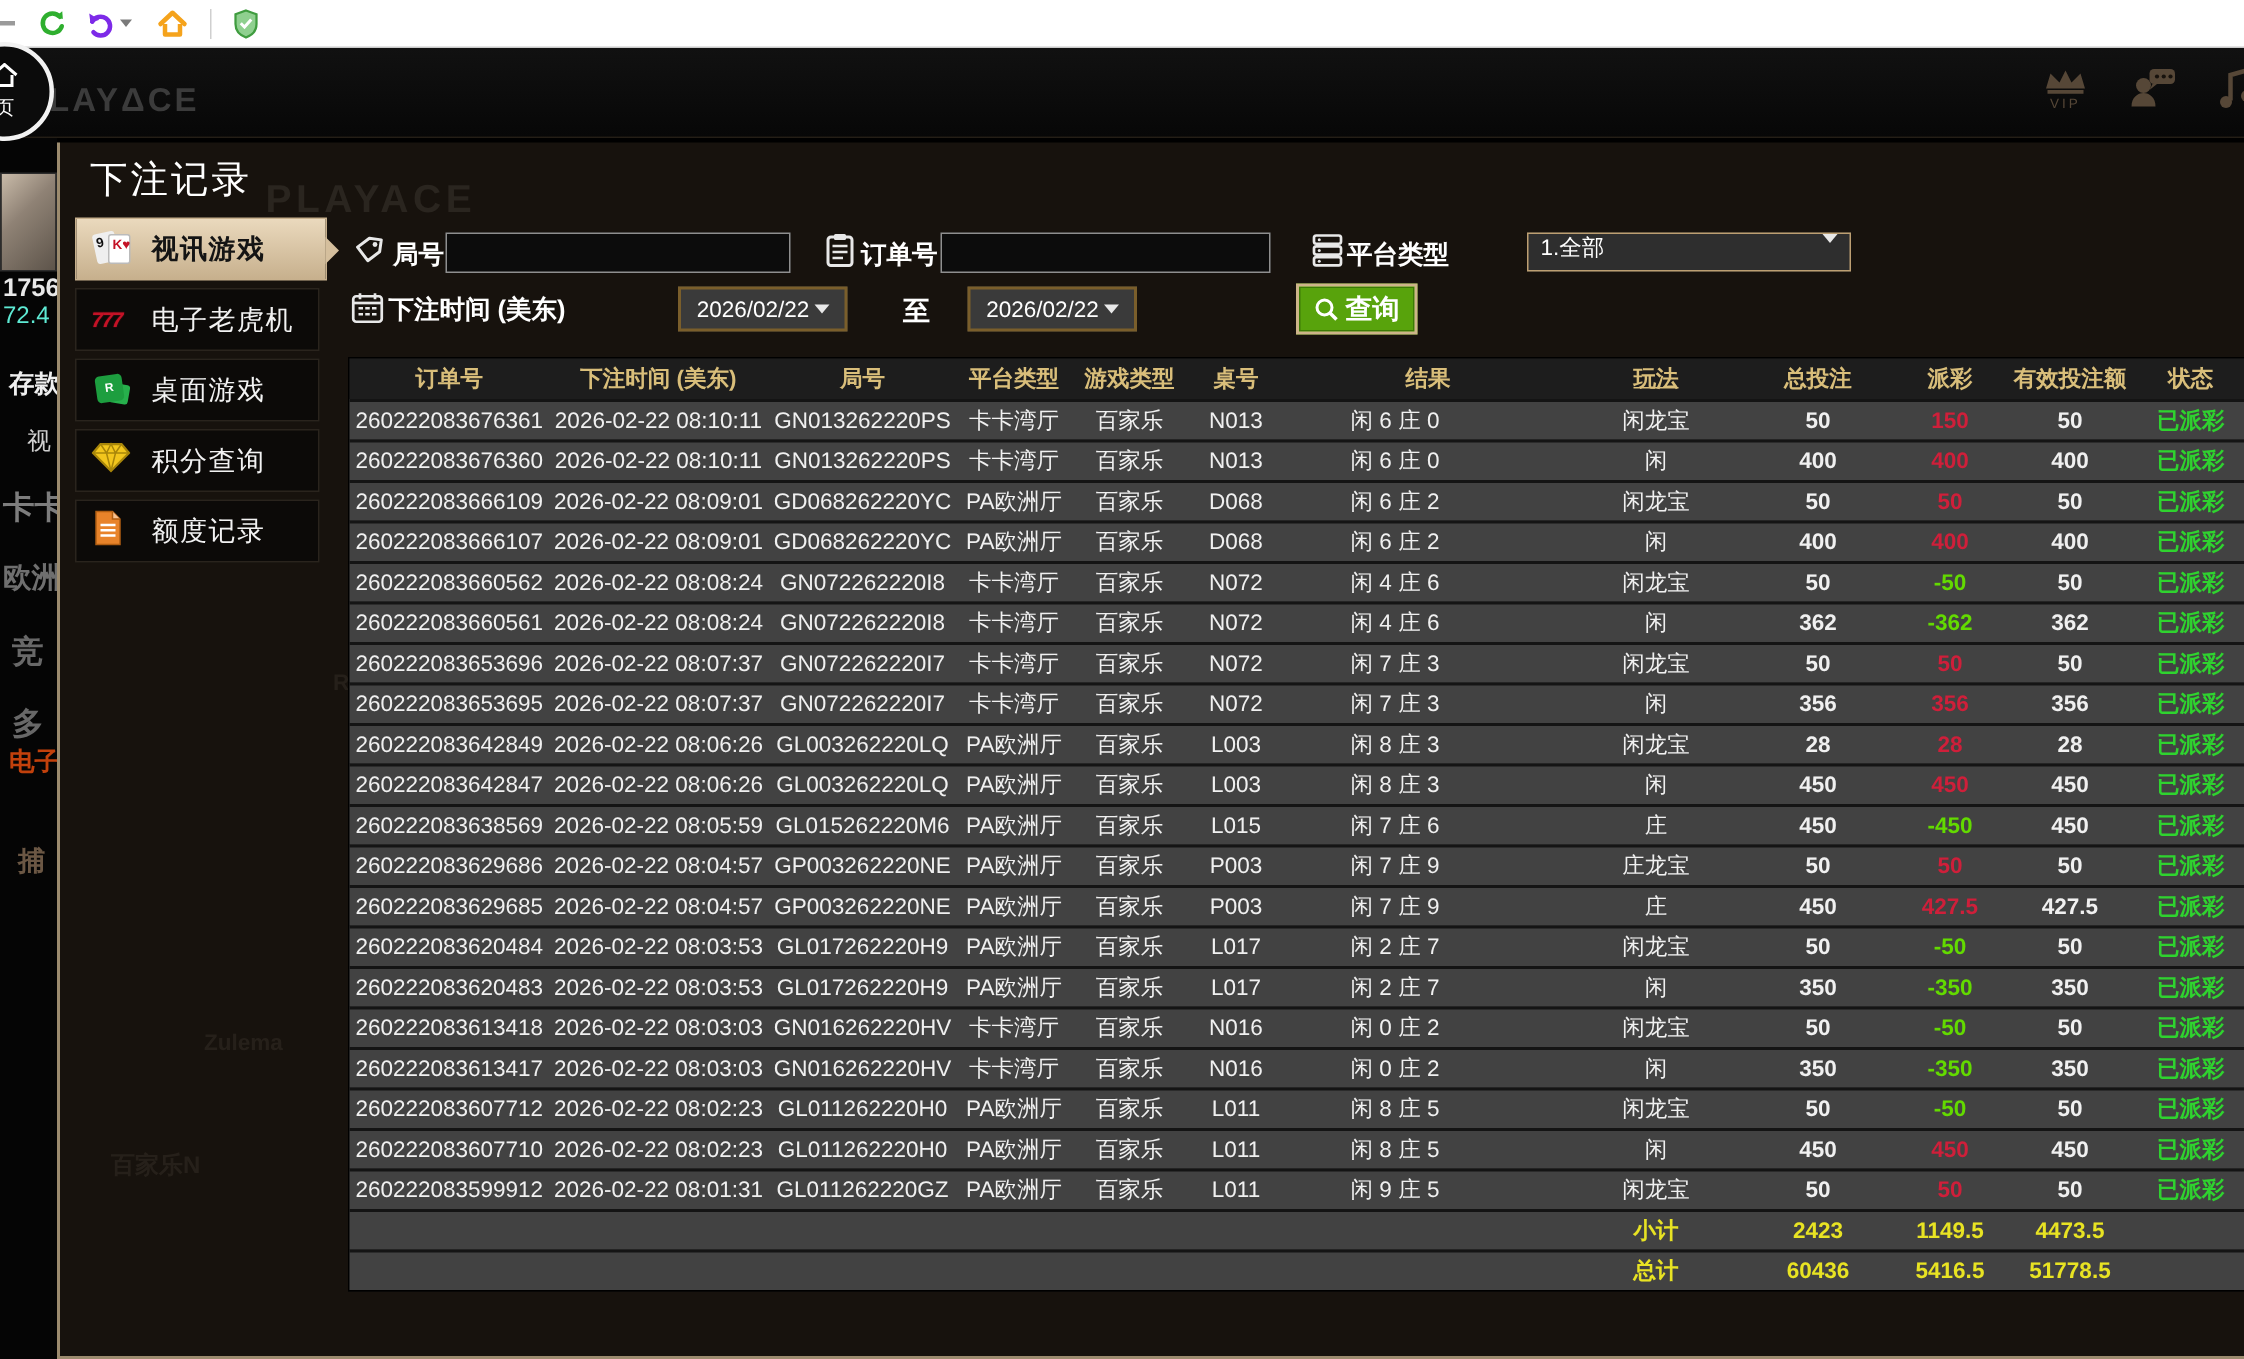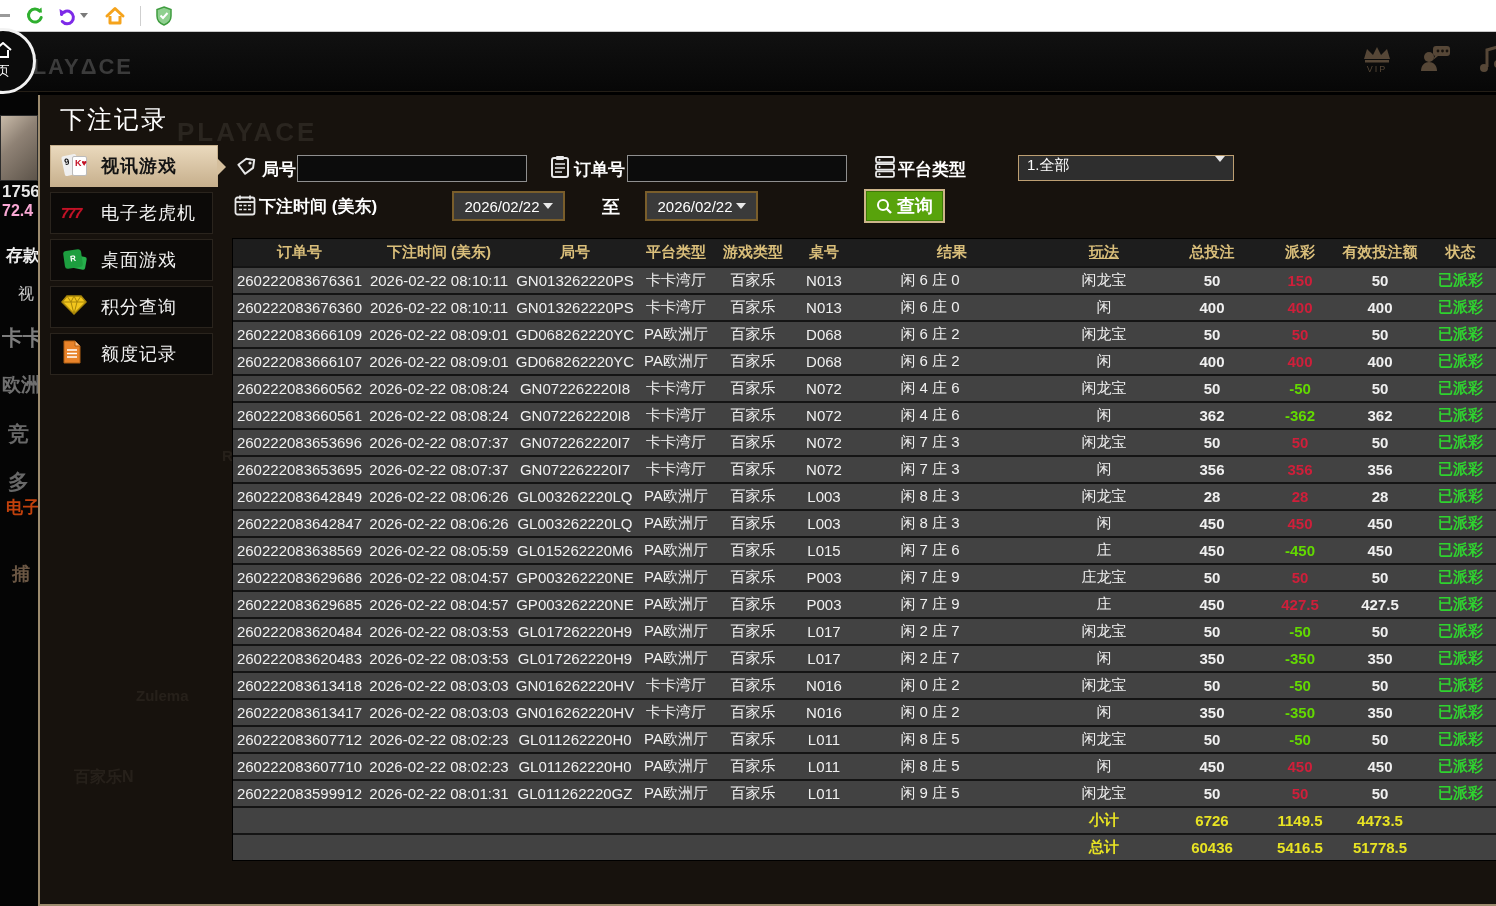--- a/index.html
+++ b/index.html
@@ -177,21 +177,21 @@
         <path d="M5 8 v7 h10 v-7" fill="none" stroke="#fff" stroke-width="2"></path>
       </svg>
   </span>
   <span class="txt">页</span>
 </div>
 
 <div class="underlay">
   <div class="avatar"></div>
   <div id="underlay-frags">
       <div class="u-frag" style="left: 2px; top: 90px; font-size: 17px; color: rgb(232, 232, 232); font-weight: bold;">1756</div>
-      <div class="u-frag" style="left: 2px; top: 110px; font-size: 16px; color: #f9a8d4; font-weight: bold;">72.4</div>
+      <div class="u-frag" style="left: 2px; top: 110px; font-size: 16px; color: #5eead4; font-weight: normal;">72.4</div>
       <div class="u-frag" style="left: 6px; top: 152px; font-size: 17px; color: rgb(240, 240, 240); font-weight: bold;">存款</div>
       <div class="u-frag" style="left: 18px; top: 192px; font-size: 16px; color: rgb(207, 207, 207);">视</div>
       <div class="u-frag" style="left: 2px; top: 232px; font-size: 21px; color: rgb(125, 125, 125); font-weight: bold;">卡卡</div>
       <div class="u-frag" style="left: 2px; top: 280px; font-size: 19px; color: rgb(111, 111, 111); font-weight: bold;">欧洲</div>
       <div class="u-frag" style="left: 8px; top: 328px; font-size: 21px; color: rgb(104, 104, 104); font-weight: bold;">竞</div>
       <div class="u-frag" style="left: 8px; top: 376px; font-size: 21px; color: rgb(104, 104, 104); font-weight: bold;">多</div>
       <div class="u-frag" style="left: 6px; top: 404px; font-size: 17px; color: #c2410c; font-weight: bold;">电子</div>
       <div class="u-frag" style="left: 12px; top: 470px; font-size: 18px; color: rgb(107, 87, 68); font-weight: bold;">捕</div>
     </div>
 </div>
@@ -620,21 +620,21 @@
           <div class="cell">闲龙宝</div>
           <div class="cell num">50</div>
           <div class="cell pay-win">50</div>
           <div class="cell num">50</div>
           <div class="cell st-paid">已派彩</div>
         </div>
       </div>
 
     <div class="trow foot">
       <div class="cell" style="grid-column:9;">小计</div>
-      <div class="cell" style="grid-column:10;">6726</div>
+      <div class="cell" style="grid-column:10;">2423</div>
       <div class="cell" style="grid-column:11;">1149.5</div>
       <div class="cell" style="grid-column:12;">4473.5</div>
     </div>
     <div class="trow foot">
       <div class="cell" style="grid-column:9;">总计</div>
       <div class="cell" style="grid-column:10;">60436</div>
       <div class="cell" style="grid-column:11;">5416.5</div>
       <div class="cell" style="grid-column:12;">51778.5</div>
     </div>
   </div>

